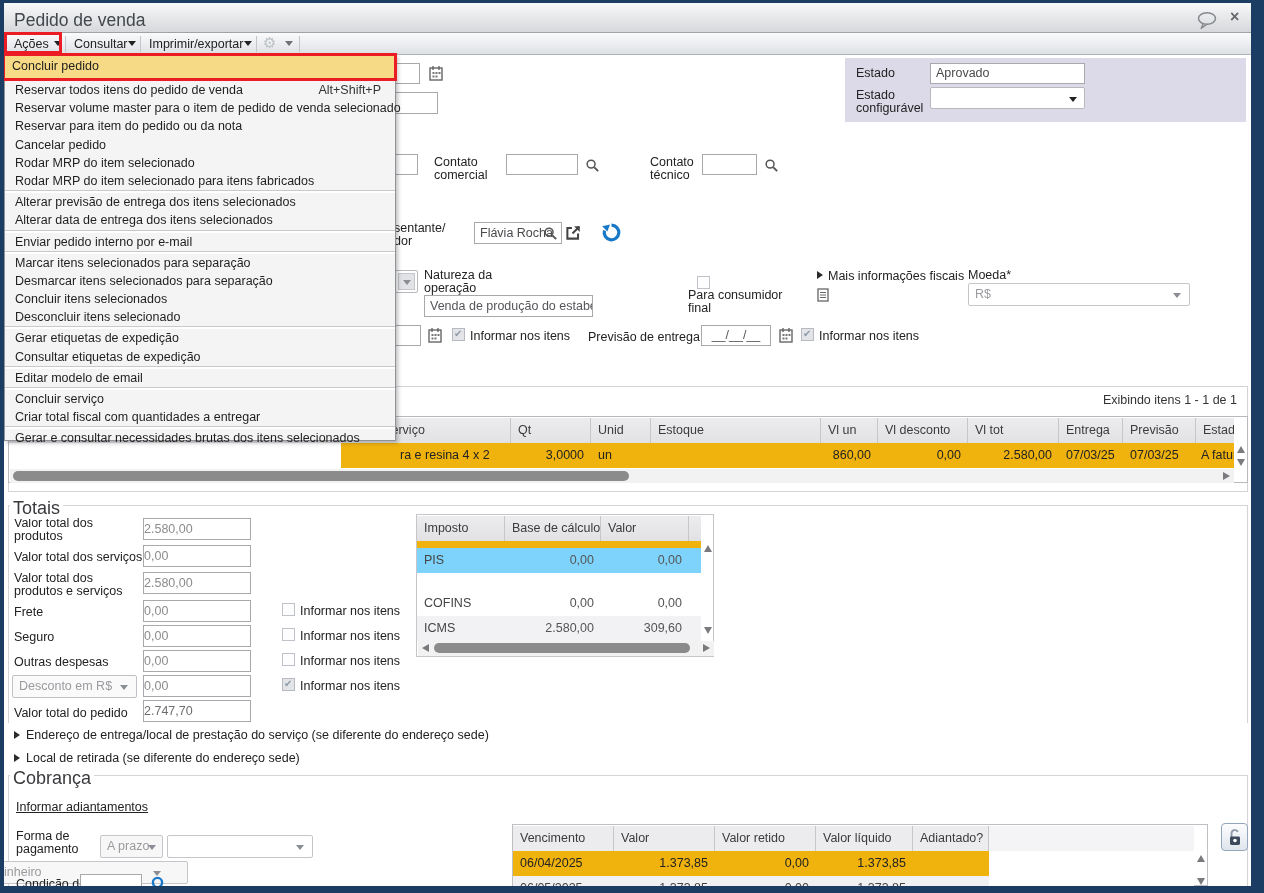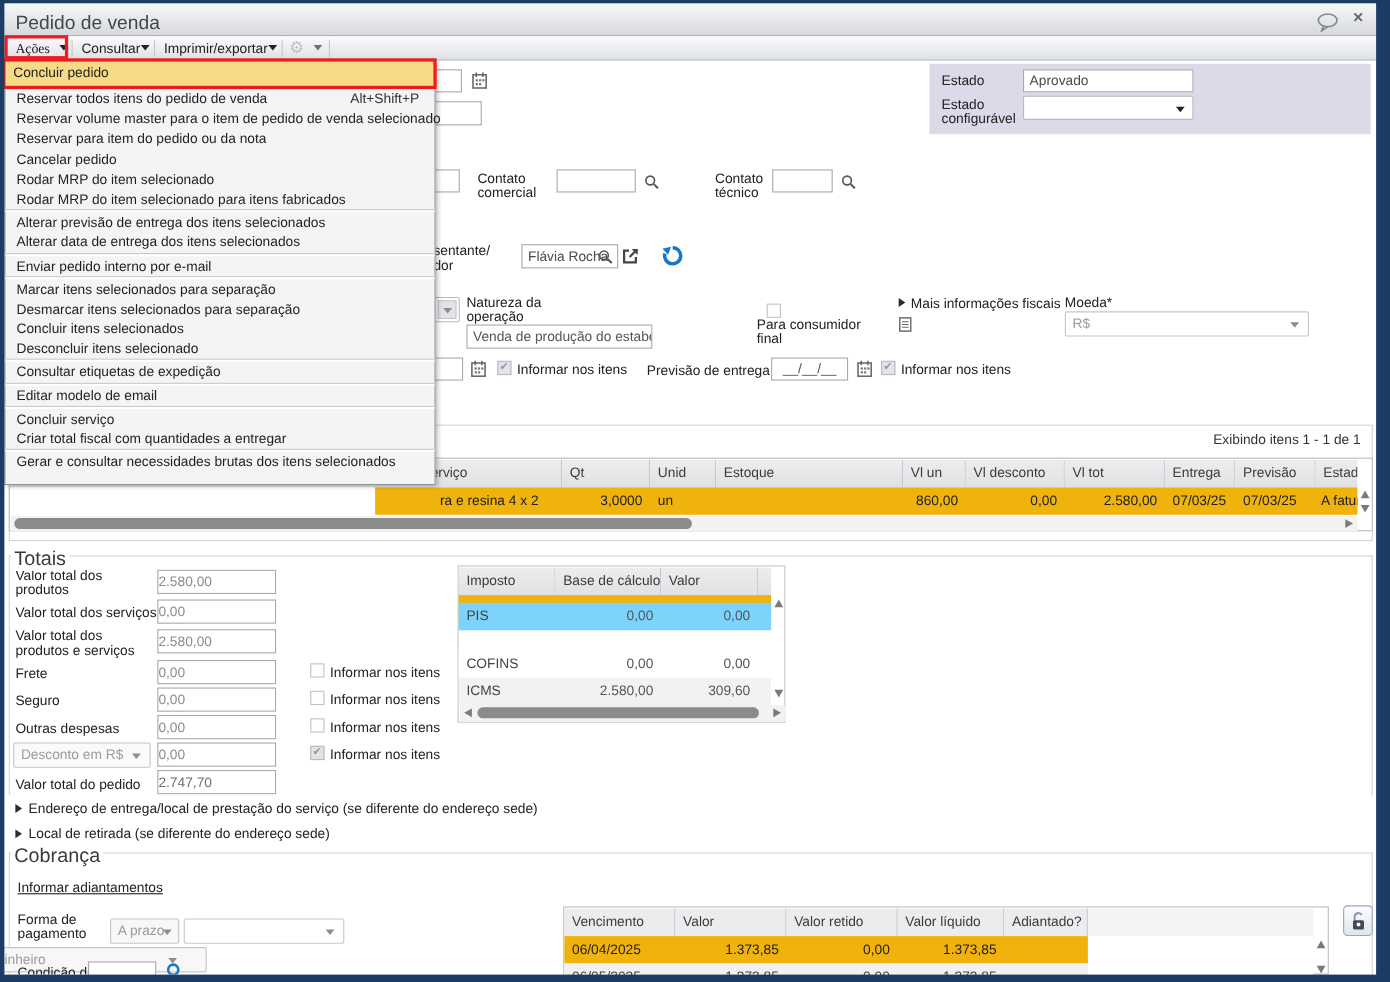--- a/index.html
+++ b/index.html
@@ -44,21 +44,21 @@
     <span class="abs" style="left:1192px;top:8px;width:24px;height:18px;">
       <svg width="24" height="18" viewBox="0 0 24 18">
           <ellipse cx="11" cy="7.5" rx="8.5" ry="5.8" fill="none" stroke="#85898e" stroke-width="1.5"></ellipse>
           <path d="M7.5 12 L5.5 17 L11.5 13" fill="none" stroke="#85898e" stroke-width="1.5"></path>
         </svg>
     </span>
     <span class="abs" style="left:1226px;top:5px;width:16px;height:20px;font-size:16px;font-weight:bold;color:#64686d;">×</span>
   </div>
 
   <div class="abs" style="left:4px;top:33px;width:1247px;height:22px;background:linear-gradient(#fbfbfc,#dee1e5);border-bottom:1px solid #b0b4b9;">
-    <div class="t" style="left:10px;top:4px;font-family:Liberation Serif, serif;">Ações</div>
+    <div class="t" style="left:10px;top:4px;">Ações</div>
     <span class="arr-d black" style="left:50px;top:8px;"></span>
     <div class="mb-sep" style="left:61px;top:3px;"></div>
     <div class="t" style="left:70px;top:4px;">Consultar</div>
     <span class="arr-d black" style="left:124px;top:8px;"></span>
     <div class="mb-sep" style="left:136px;top:3px;"></div>
     <div class="t" style="left:145px;top:4px;">Imprimir/exportar</div>
     <span class="arr-d black" style="left:240px;top:8px;"></span>
     <div class="mb-sep" style="left:252px;top:3px;"></div>
     <span class="abs" style="left:259px;top:1px;font-size:15px;color:#bdc1c5;">⚙</span>
     <span class="arr-d" style="left:281px;top:8px;border-top-color:#6e7277;"></span>
@@ -430,20 +430,23 @@
         <span>Desmarcar itens selecionados para separação</span>
       </div>
     <div class="menu-item">
         <span>Concluir itens selecionados</span>
       </div>
     <div class="menu-item">
         <span>Desconcluir itens selecionado</span>
       </div>
     <div class="menu-sep"></div>
     <div class="menu-item">
+        <span>Gerar etiquetas de expedição</span>
+      </div>
+    <div class="menu-item">
         <span>Consultar etiquetas de expedição</span>
       </div>
     <div class="menu-sep"></div>
     <div class="menu-item">
         <span>Editar modelo de email</span>
       </div>
     <div class="menu-sep"></div>
     <div class="menu-item">
         <span>Concluir serviço</span>
       </div>

